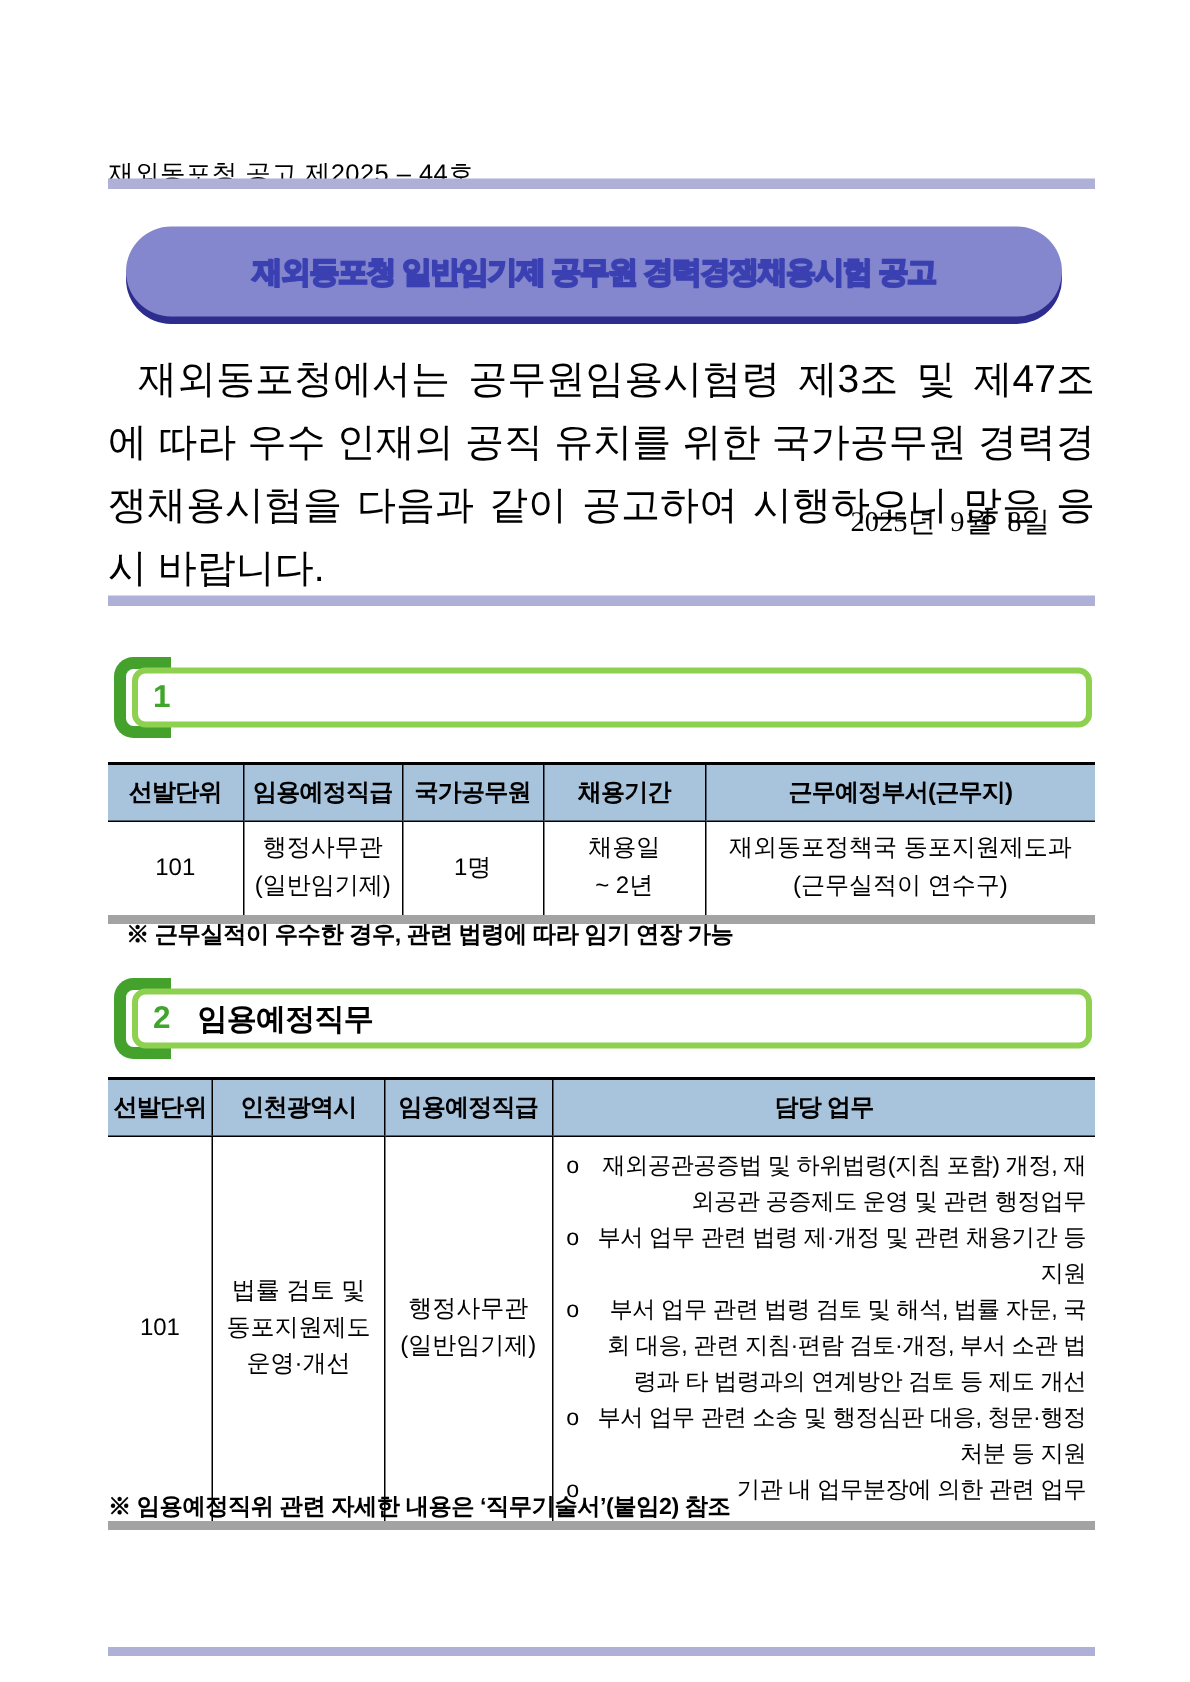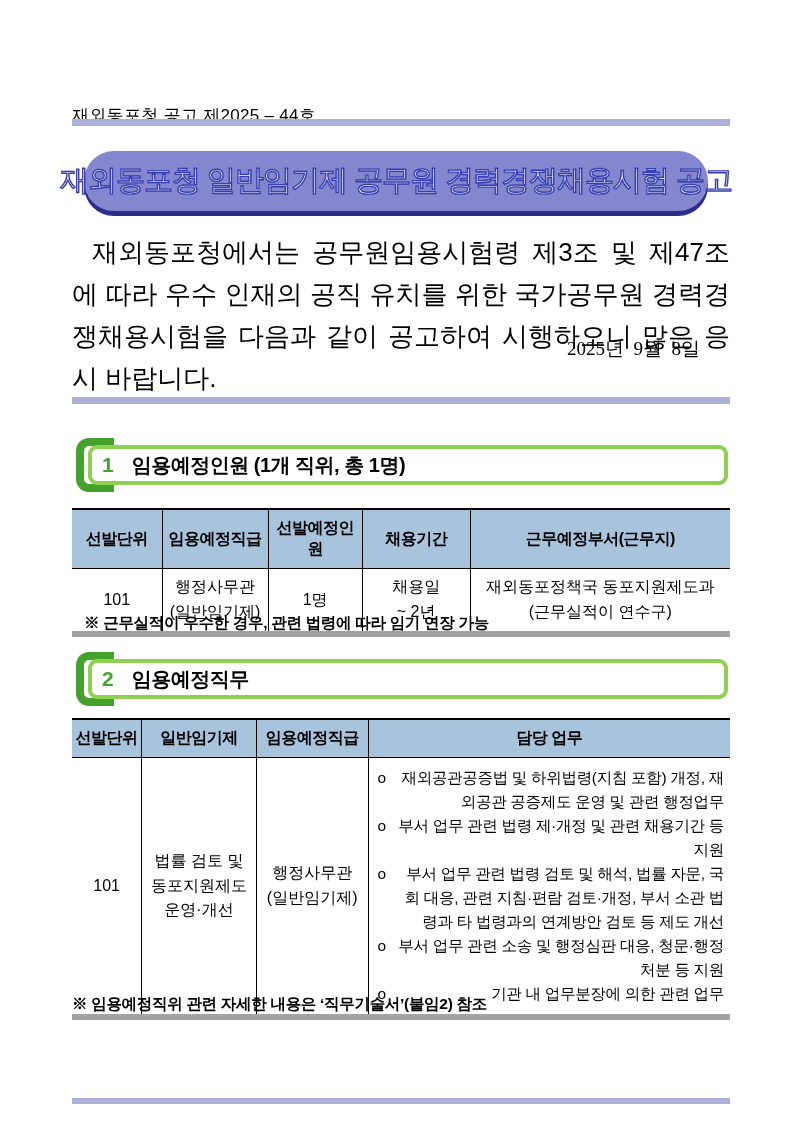--- a/index.html
+++ b/index.html
@@ -19,21 +19,21 @@
   .rule2{top:397px;}
   .rule3{top:1098px;height:6px;}
 
   
   .banner{
     left:84px;top:151px;width:624px;height:60px;border-radius:31px;
     background:#8487cd;box-shadow:0 5px 0 #2d2d8e;
     display:flex;align-items:center;justify-content:center;
   }
   .banner-text{
-    font-size:29px;font-weight:normal;color:#ffffff;letter-spacing:-1px;
+    font-size:20px;font-weight:bold;color:#ffffff;letter-spacing:-1px;
     -webkit-text-stroke:1.4px #3a40b2;text-shadow:0 0 1px #3a40b2;
     white-space:nowrap;
   }
 
   
   .intro{
     left:72px;top:231px;width:658px;
     font-family:Liberation Sans, sans-serif;
     font-size:26px;line-height:1.62;text-align:justify;text-indent:20px;
   }
@@ -106,37 +106,36 @@
   <div class="ws-pre">2025년  9월  8일</div>
 </div>
 
 <div class="abs rule rule2"></div>
 
 <div class="abs section-hd sec1">
   <div class="bracket"></div>
   <div class="lightbox"></div>
   <div class="hd-content">
     <span class="section-num">1</span>
-    <span class="section-title">임용예정인원 (1개 직위, 총 1명)</span>
   </div>
 </div>
 
 <table class="abs tbl tbl1">
   <colgroup>
     <col style="width:13.7%">
       <col style="width:16.1%">
       <col style="width:14.3%">
       <col style="width:16.4%">
       <col style="width:39.5%">
   </colgroup>
   <thead>
     <tr>
       <th>선발단위</th>
       <th>임용예정직급</th>
-      <th>선발예정인원</th>
+      <th>국가공무원</th>
       <th>채용기간</th>
       <th>근무예정부서(근무지)</th>
     </tr>
   </thead>
   <tbody>
     <tr>
       <td>101</td>
       <td class="cell-lines">
         <div>행정사무관</div>
         <div>(일반임기제)</div>
@@ -168,21 +167,21 @@
 <table class="abs tbl tbl2">
   <colgroup>
     <col style="width:10.6%">
       <col style="width:17.4%">
       <col style="width:17%">
       <col style="width:55%">
   </colgroup>
   <thead>
     <tr>
       <th>선발단위</th>
-      <th>일반임기제</th>
+      <th>인천광역시</th>
       <th>임용예정직급</th>
       <th>담당 업무</th>
     </tr>
   </thead>
   <tbody>
     <tr>
       <td>101</td>
       <td class="cell-lines">
         <div>법률 검토 및</div>
         <div>동포지원제도</div>

